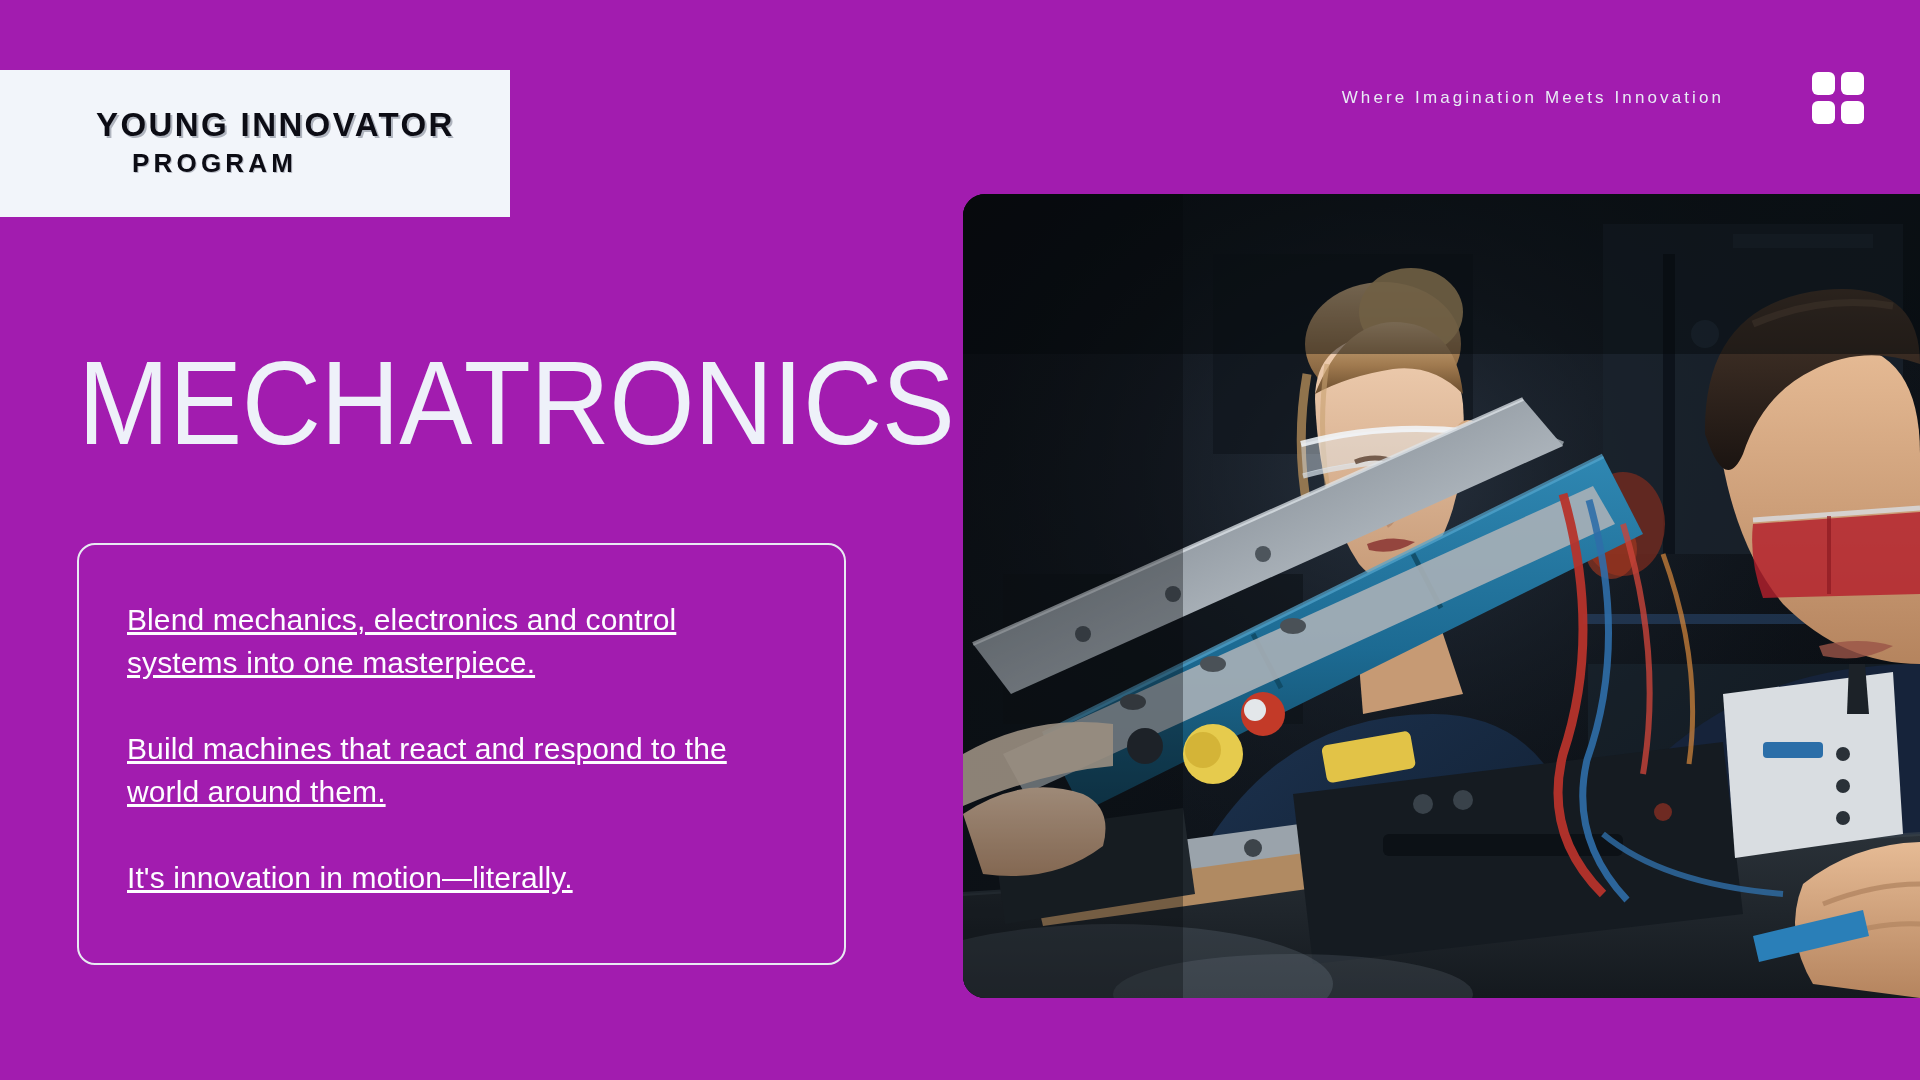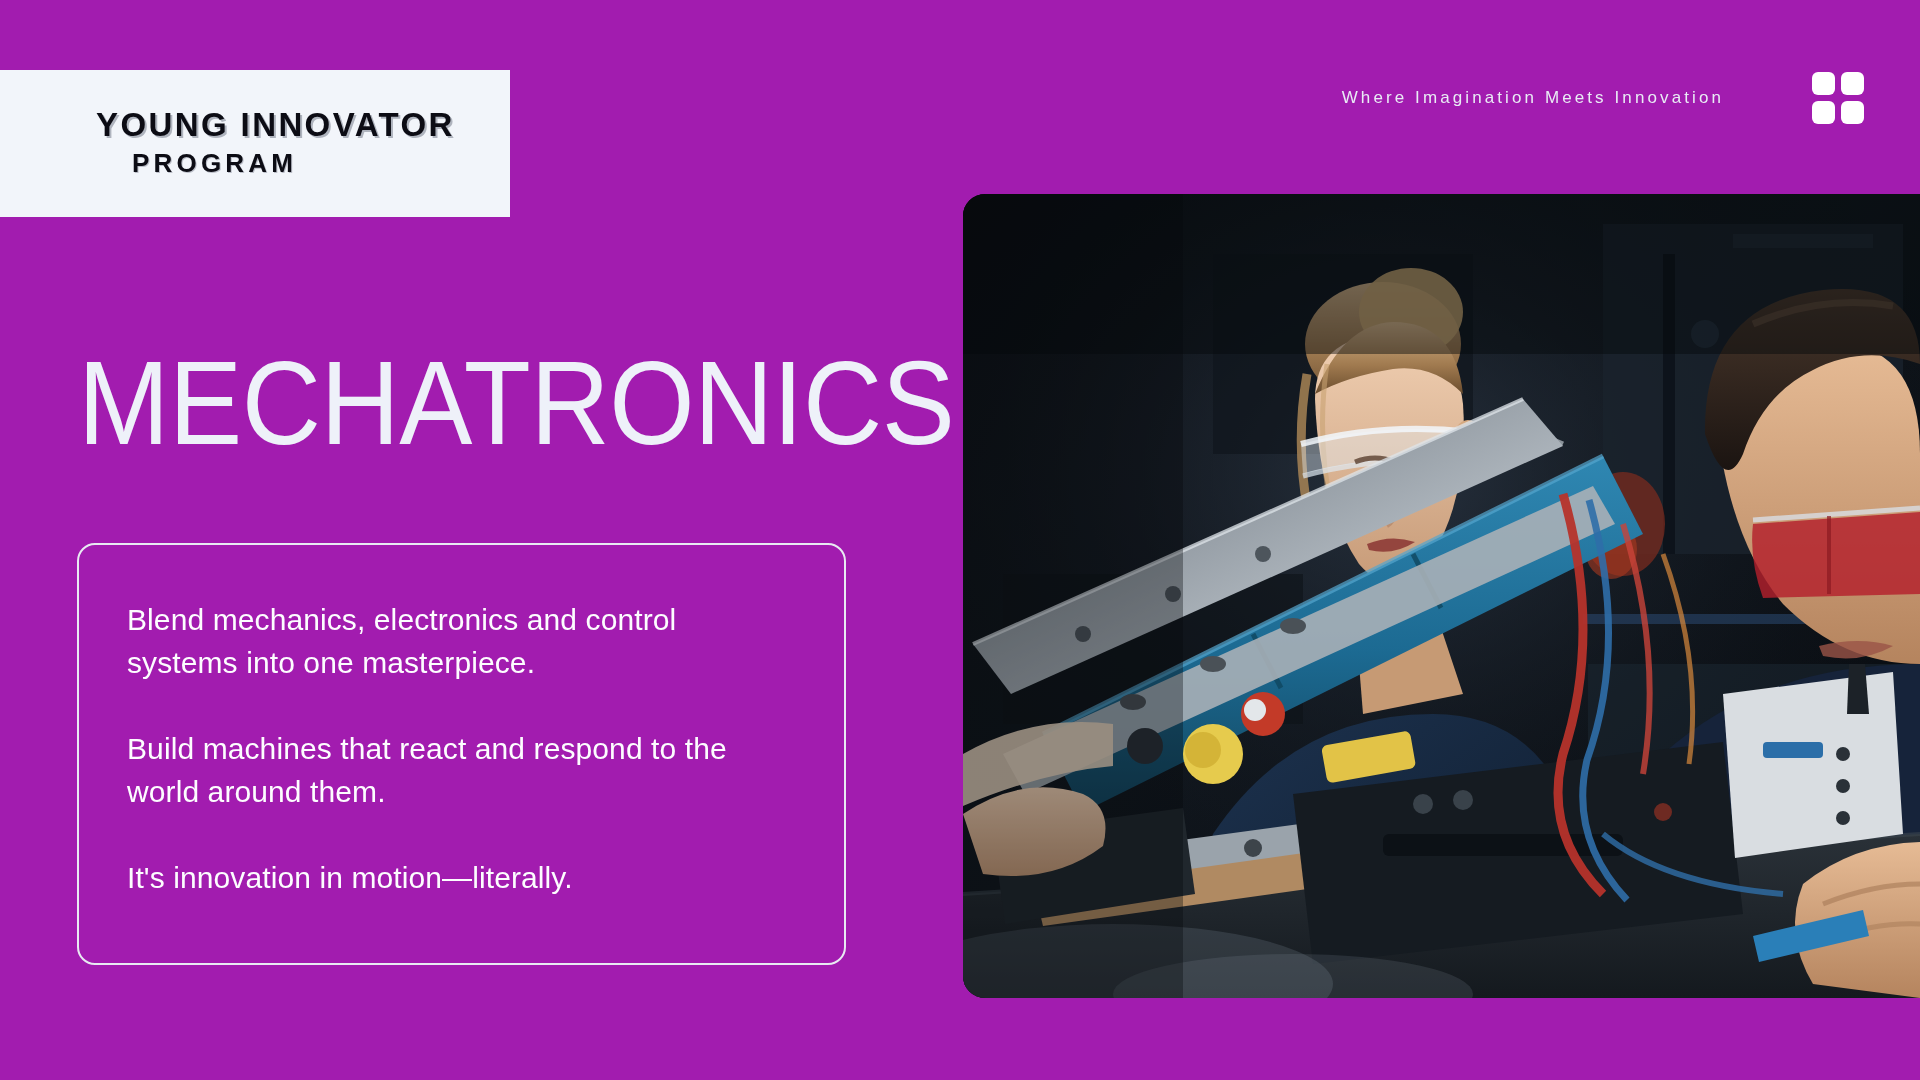--- a/index.html
+++ b/index.html
@@ -105,20 +105,21 @@
     border-radius: 18px;
     padding: 54px 48px 0 48px;
   }
   .desc-p {
     font-size: 30px;
     font-weight: 500;
     line-height: 1.42;
     color: #fdfdff;
     margin: 0 7px 44px 0;
     letter-spacing: 0.1px;
+    text-decoration: underline;
   }
   .desc-p:last-child { margin-bottom: 0; }
 
   
   .photo {
     position: absolute;
     left: 963px;
     top: 194px;
     width: 957px;
     height: 804px;

